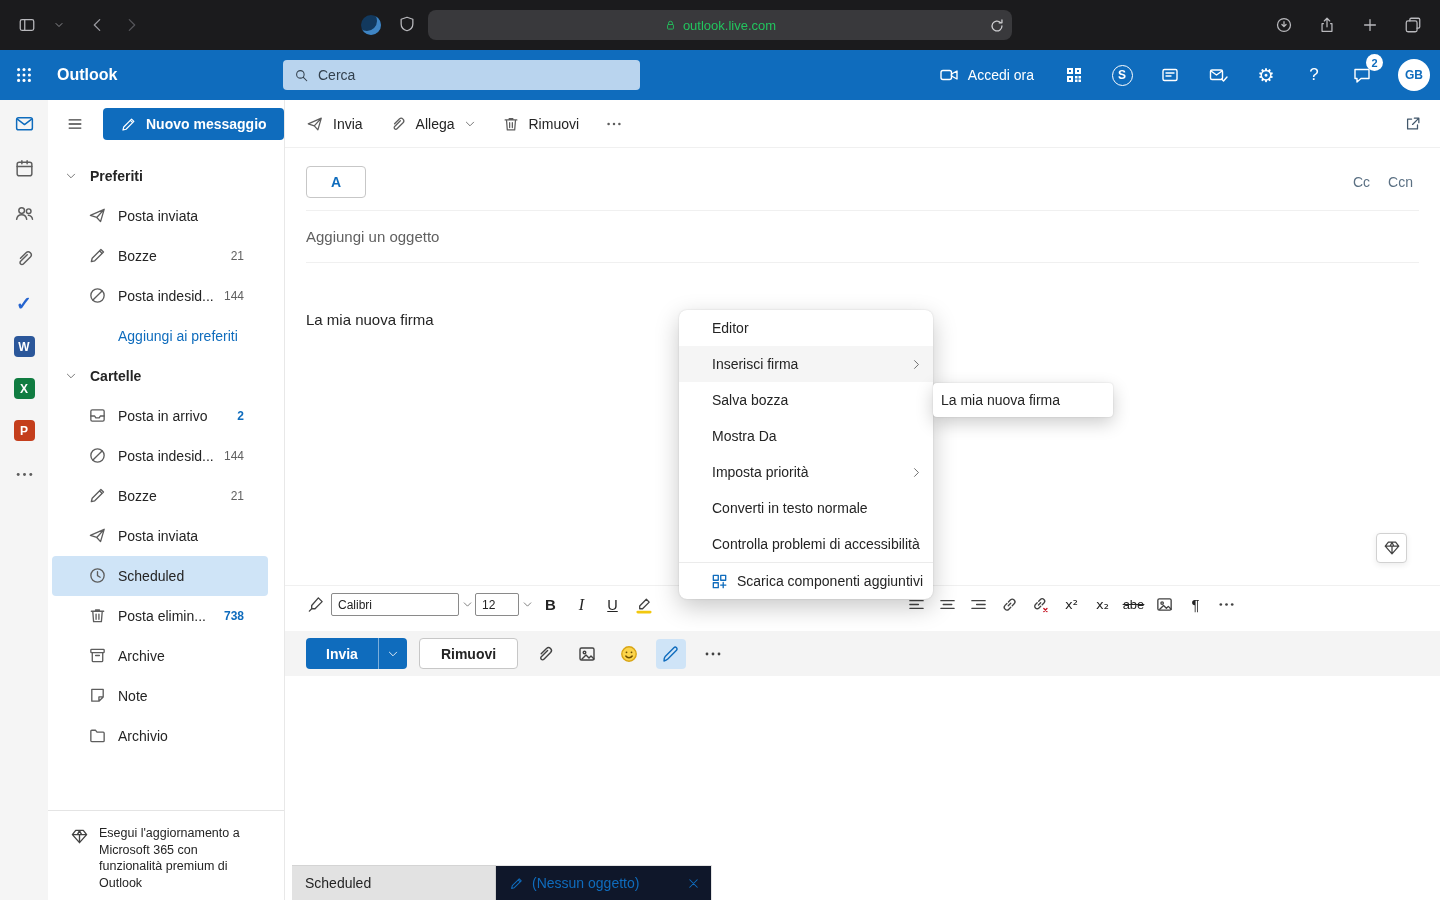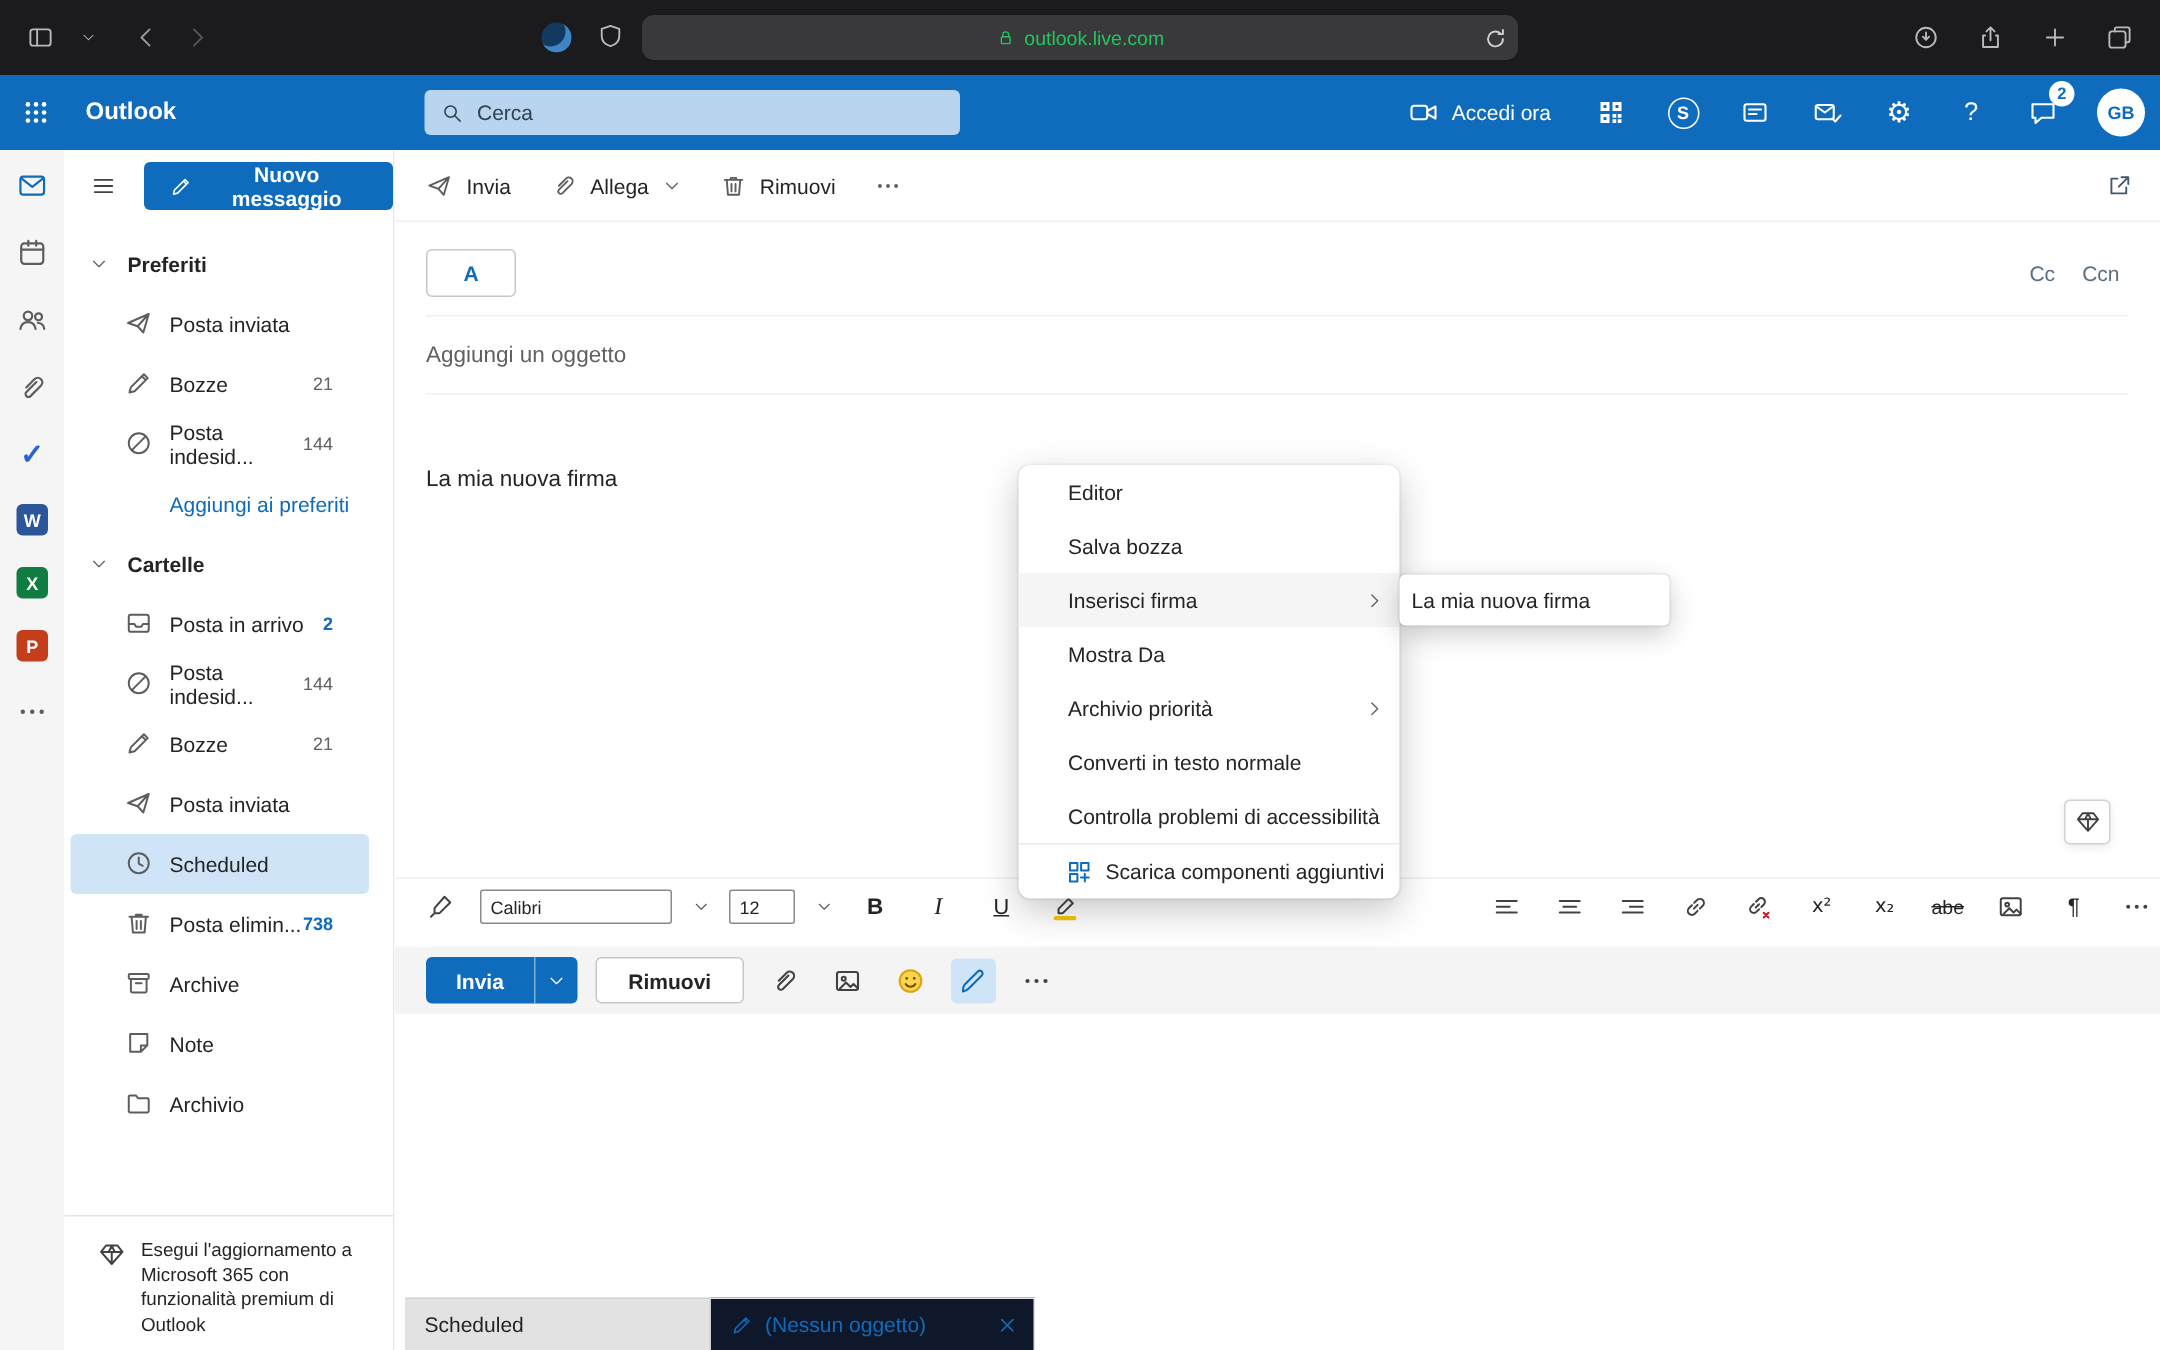--- a/index.html
+++ b/index.html
@@ -74,21 +74,21 @@
 .cmdbar{height:48px;flex:none;display:flex;align-items:center;gap:26px;padding-left:21px;position:relative;border-bottom:1px solid #f0f0f0}
 .cmd{display:flex;align-items:center;gap:9px;font-size:14px;color:#242424}
 .cmd svg{color:#5d5d5d}
 .cmd .chev{width:12px;height:12px}
 .popout{position:absolute;right:18px;top:15px;color:#42576b}
 .to-row{margin:0 21px;flex:none;padding:18px 0 12px;display:flex;align-items:center;border-bottom:1px solid #f0f0f0}
 .to-btn{width:60px;height:32px;border:1px solid #c7c7c7;background:#fff;border-radius:4px;color:#0f6cbd;font-weight:600;font-size:14px;display:flex;align-items:center;justify-content:center;font-family:inherit}
 .ccs{margin-left:auto;display:flex;gap:18px;font-size:14px;color:#5b7083;padding-right:6px}
 .subj-row{margin:0 21px;flex:none;height:52px;display:flex;align-items:center;font-size:15px;color:#616161;border-bottom:1px solid #f0f0f0}
 .body-area{margin:0 21px;flex:none;height:322px;padding-top:48px;font-size:15px;color:#242424}
-.fmt-bar{height:38px;flex:none;border-top:1px solid #f0f0f0;display:flex;align-items:center;padding-left:15px;gap:11px;color:#424242}
+.fmt-bar{height:38px;flex:none;border-top:1px solid #f0f0f0;display:flex;align-items:center;padding-left:15px;gap:0;color:#424242}
 .fic{width:31px;height:28px;display:flex;align-items:center;justify-content:center;border-radius:4px}
 .fic svg{width:19px;height:19px}
 .font-box,.size-box{height:23px;border:1px solid #8a8a8a;border-radius:2px;font-size:12px;display:flex;align-items:center;padding-left:6px;background:#fff;color:#242424}
 .font-box{width:128px}
 .size-box{width:44px}
 .fchev{width:16px;display:flex;justify-content:center;color:#5d5d5d}
 .fchev svg{width:11px;height:11px}
 .fbtn{width:31px;height:28px;display:flex;align-items:center;justify-content:center;font-size:14.5px;border-radius:4px;color:#242424}
 .bold{font-weight:700;font-size:15px}
 .italic{font-style:italic;font-family:"Liberation Serif",serif;font-size:16px}
@@ -631,36 +631,36 @@
           </svg>
       </div>
     </div>
   </div>
 </div>
 
 <div class="ctx-menu">
   <div class="mi">
       <span>Editor</span>
     </div>
-  <div class="mi">
-      <span>Salva bozza</span>
-    </div>
   <div class="mi hl">
     <span>Inserisci firma</span>
     <span class="mi-chev">
         <svg class="ic" viewBox="0 0 20 20">
           <path d="M7 4l6 6-6 6"></path>
         </svg>
       </span>
   </div>
   <div class="mi">
+      <span>Salva bozza</span>
+    </div>
+  <div class="mi">
       <span>Mostra Da</span>
     </div>
   <div class="mi">
-    <span>Archivio priorità</span>
+    <span>Imposta priorità</span>
     <span class="mi-chev">
         <svg class="ic" viewBox="0 0 20 20">
           <path d="M7 4l6 6-6 6"></path>
         </svg>
       </span>
   </div>
   <div class="mi">
       <span>Converti in testo normale</span>
     </div>
   <div class="mi">

